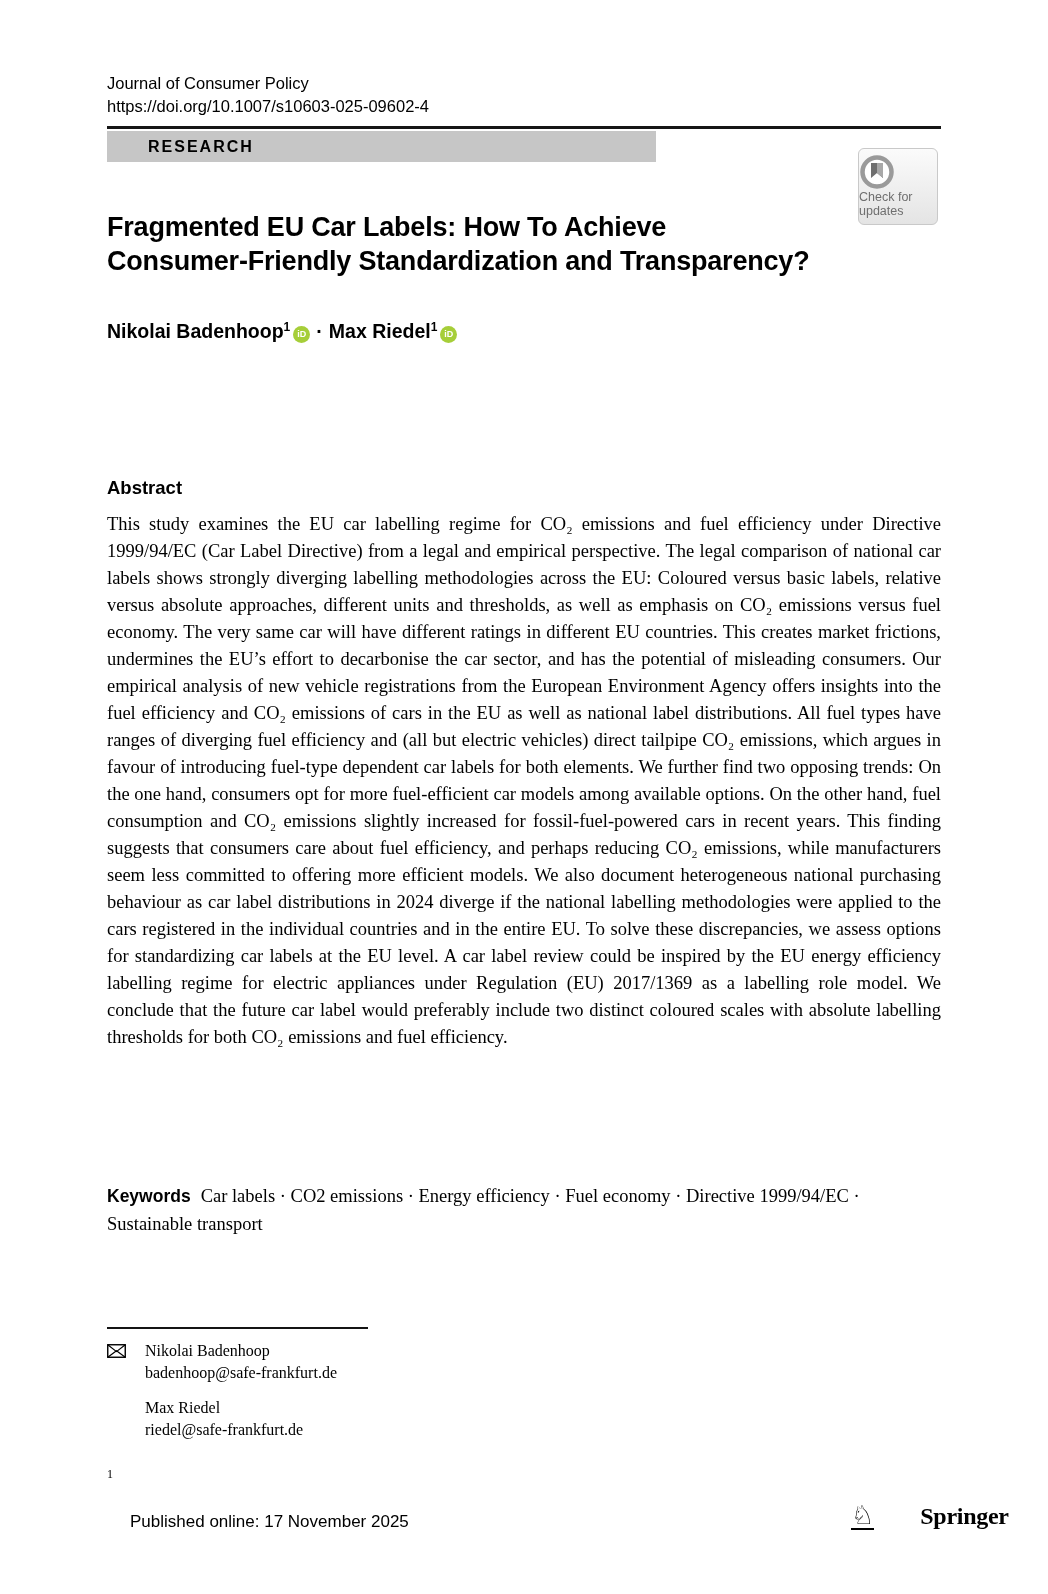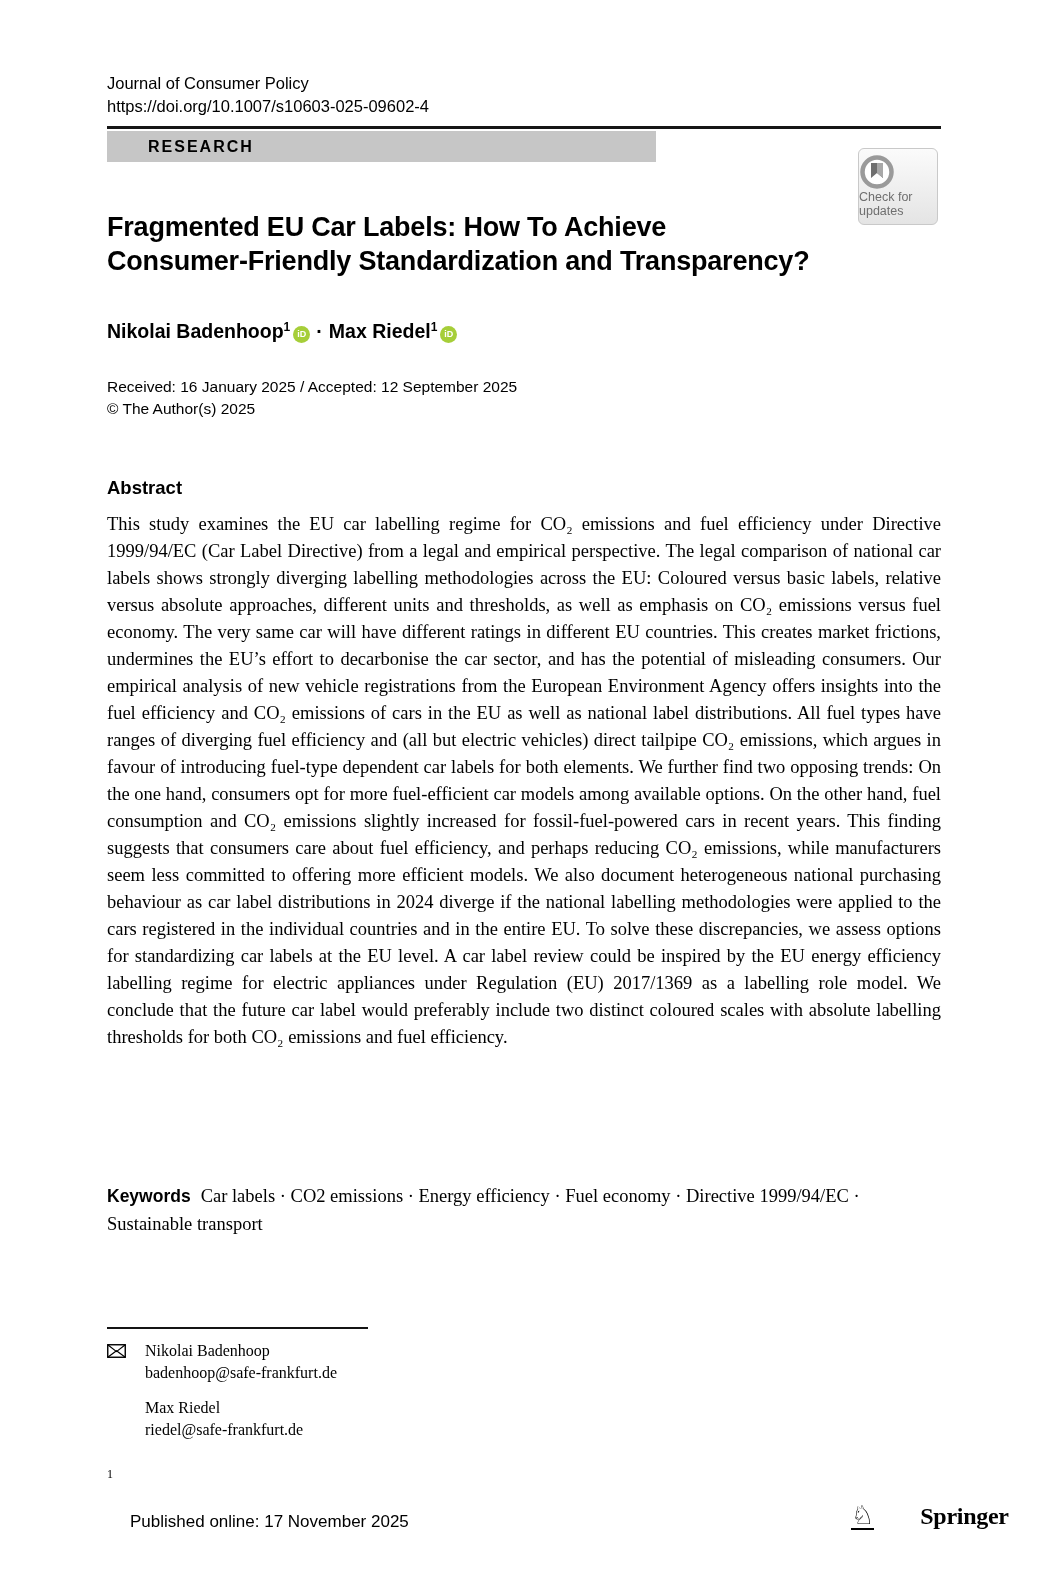--- a/index.html
+++ b/index.html
@@ -121,24 +121,20 @@
 
   <div class="abs article-title">
     <div>Fragmented EU Car Labels: How To Achieve</div>
     <div>Consumer-Friendly Standardization and Transparency?</div>
   </div>
 
   <div class="abs authors">
     <span>Nikolai Badenhoop</span><sup>1</sup><span class="orcid">iD</span><span class="sep">·</span><span>Max Riedel</span><sup>1</sup><span class="orcid">iD</span>
   </div>
 
-  <div class="abs dates">
-    <div>Received: 16 January 2025 / Accepted: 12 September 2025</div>
-    <div>© The Author(s) 2025</div>
-  </div>
 
   <div class="abs abstract-block">
     <div class="abstract-head">Abstract</div>
     <div class="abstract-text">This study examines the EU car labelling regime for CO₂ emissions and fuel efficiency under Directive 1999/94/EC (Car Label Directive) from a legal and empirical perspective. The legal comparison of national car labels shows strongly diverging labelling methodologies across the EU: Coloured versus basic labels, relative versus absolute approaches, different units and thresholds, as well as emphasis on CO₂ emissions versus fuel economy. The very same car will have different ratings in different EU countries. This creates market frictions, undermines the EU’s effort to decarbonise the car sector, and has the potential of misleading consumers. Our empirical analysis of new vehicle registrations from the European Environment Agency offers insights into the fuel efficiency and CO₂ emissions of cars in the EU as well as national label distributions. All fuel types have ranges of diverging fuel efficiency and (all but electric vehicles) direct tailpipe CO₂ emissions, which argues in favour of introducing fuel-type dependent car labels for both elements. We further find two opposing trends: On the one hand, consumers opt for more fuel-efficient car models among available options. On the other hand, fuel consumption and CO₂ emissions slightly increased for fossil-fuel-powered cars in recent years. This finding suggests that consumers care about fuel efficiency, and perhaps reducing CO₂ emissions, while manufacturers seem less committed to offering more efficient models. We also document heterogeneous national purchasing behaviour as car label distributions in 2024 diverge if the national labelling methodologies were applied to the cars registered in the individual countries and in the entire EU. To solve these discrepancies, we assess options for standardizing car labels at the EU level. A car label review could be inspired by the EU energy efficiency labelling regime for electric appliances under Regulation (EU) 2017/1369 as a labelling role model. We conclude that the future car label would preferably include two distinct coloured scales with absolute labelling thresholds for both CO₂ emissions and fuel efficiency.</div>
   </div>
 
   <div class="abs keywords-block">
     <span class="inline-label">Keywords</span><span class="gap-after-label"></span><span>Car labels · CO2 emissions · Energy efficiency · Fuel economy · Directive 1999/94/EC · Sustainable transport</span>
   </div>
 

